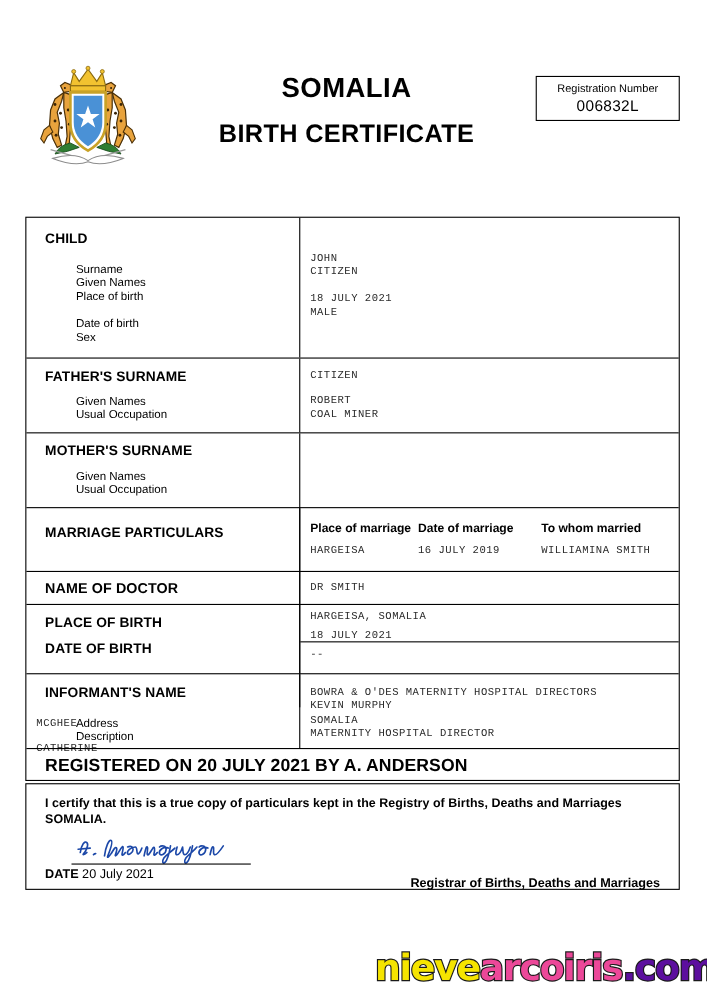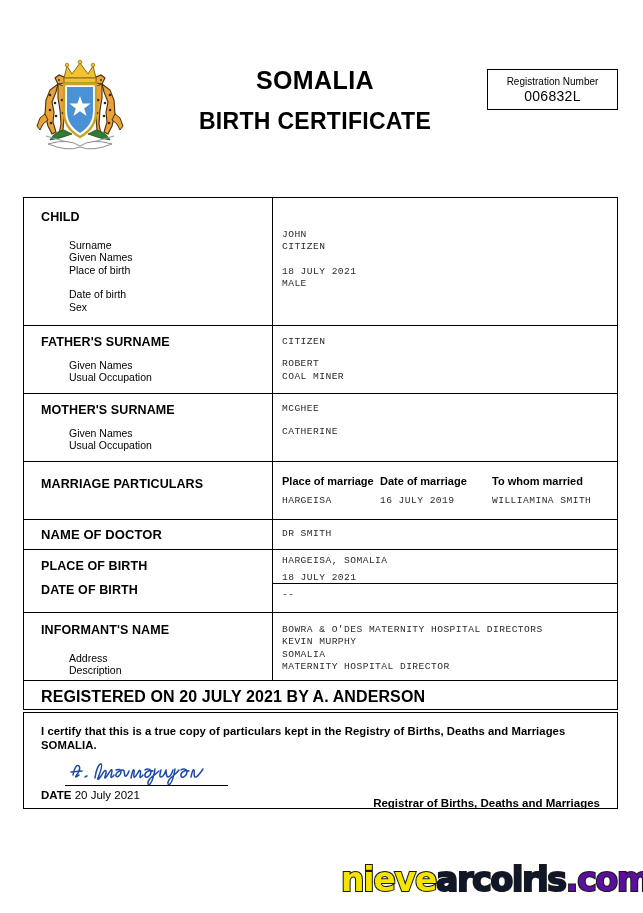--- a/index.html
+++ b/index.html
@@ -148,21 +148,21 @@
   .r-child .val-block2 { padding-top: 12px; }
 
   
   .r-father { height: 68px; }
   .r-father .sec-title { padding-top: 9px; }
   .r-father .sub-block1 { padding-top: 10px; }
   .r-father .val-block1 { padding-top: 10px; }
   .r-father .val-block2 { padding-top: 10px; }
 
   
-  .r-mother { height: 68px; }
+  .r-mother { height: 68px; flex-direction: column; }
   .r-mother .sec-title { padding-top: 9px; }
   .r-mother .sub-block1 { padding-top: 10px; }
   .r-mother .val-block1 { padding-top: 9px; }
   .r-mother .val-block2 { padding-top: 11px; }
 
   
   .r-marriage { height: 58px; }
   .r-marriage .sec-title { padding-top: 15px; }
   .marr-grid {
     display: flex;
@@ -264,21 +264,21 @@
     letter-spacing: -1.2px;
     white-space: nowrap;
     line-height: 38px;
   }
   .wm-seg {
     -webkit-text-stroke: 2.1px #1a1a1a;
     paint-order: stroke fill;
     margin-top: 20px;
   }
   .wm-1 { color: #f5e400; }
-  .wm-2 { color: #0f172a; text-align: right; }
+  .wm-2 { color: #ec4899; text-align: right; }
   .wm-3 { color: #5c0f9e; }
 </style>
 </head>
 <body>
 
 <div class="page">
 
   <div class="header">
 
     <div class="crest">

